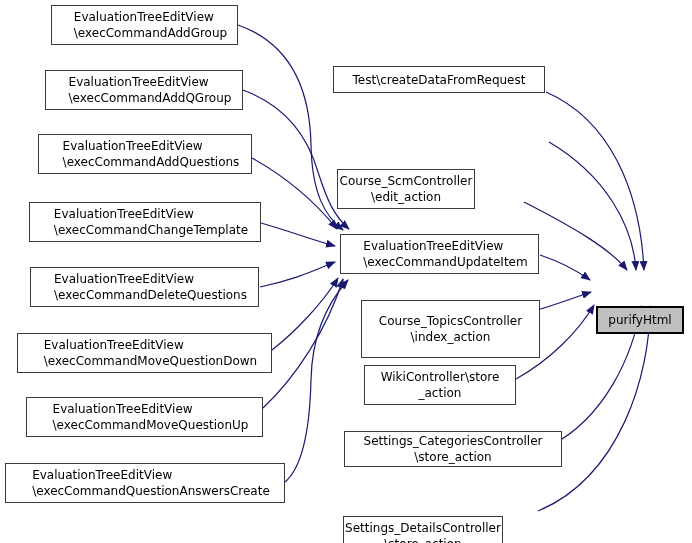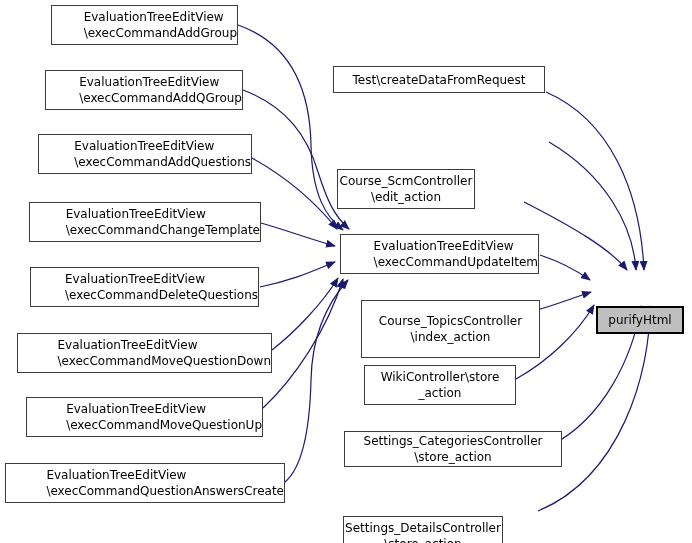--- a/index.html
+++ b/index.html
@@ -38,21 +38,21 @@
     background: var(--node-fill);
     border: 1.5px solid var(--node-border);
     color: var(--text);
     font-size: 12px;
     line-height: 16px;
     display: flex;
     align-items: center;
     white-space: pre-line;
     cursor: pointer;
   }
-  .node.align-left { justify-content: flex-end; padding-left: 12px; text-align: left; }
+  .node.align-left { justify-content: center; padding-left: 12px; text-align: left; }
   .node.align-center { justify-content: center; text-align: center; align-items: center; }
   .node.highlight {
     background: var(--highlight-fill);
     border: 2px solid var(--highlight-border);
     margin-top: 32px;
   }
 </style>
 </head>
 <body>
 

